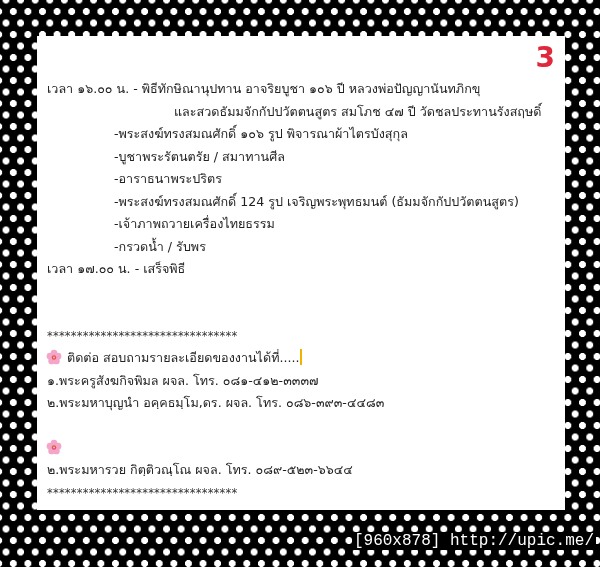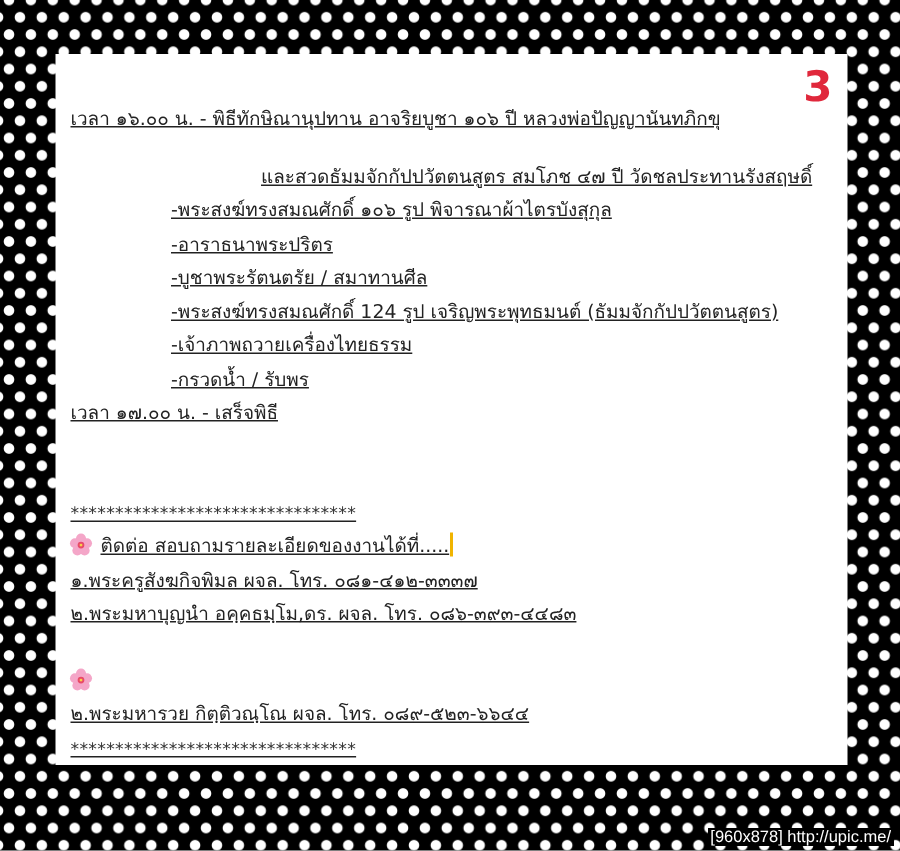--- a/index.html
+++ b/index.html
@@ -16,58 +16,57 @@
   .card {
     position: absolute; left: 37px; top: 36px; width: 528px; height: 474px;
     background: #fff;
   }
   .badge {
     position: absolute; right: 10px; top: 8px;
     color: #e0283c; font-weight: bold; font-size: 28px;
     font-family: "DejaVu Sans", sans-serif; line-height: 1;
   }
   .text {
-    position: absolute; left: 10px; top: 32px; right: 8px;
+    position: absolute; left: 10px; top: 42px; right: 8px;
     color: #222; font-size: 12.6px; line-height: 22.5px;
     white-space: nowrap;
-    text-decoration: underline;
   }
   .line { height: 22.5px; }
-  .indent1 { padding-left: 127px; margin-top: 16px; }
+  .indent1 { padding-left: 127px; }
   .indent2 { padding-left: 67px; }
   .gap1 { height: 22px; }
   .gap2 { height: 22px; }
   .stars { letter-spacing: 0.2px; font-size: 11.5px; color: #333; }
   .flower {
     display: inline-block; width: 14px; height: 14px; vertical-align: -2px;
     margin-right: 6px; position: relative;
   }
   .flower svg { width: 16px; height: 16px; position: absolute; left: -1px; top: -1px; }
   .cursor {
     display: inline-block; width: 2px; height: 16px; background: #f0b400;
     vertical-align: -3px; margin-left: 1px;
   }
   .watermark {
-    position: absolute; right: 4px; bottom: 3px;
-    color: #fff; font-size: 11px; font-family: Liberation Sans, sans-serif;
+    position: absolute; right: 4px; bottom: 17px;
+    color: #fff; font-size: 16px; font-family: Liberation Mono, monospace;
     background: #000; padding: 0 2px;
   }
 </style>
 </head>
 <body>
 
 <div class="card">
   <div class="badge">3</div>
 
   <div class="text">
     <div class="line">เวลา ๑๖.๐๐ น. - พิธีทักษิณานุปทาน อาจริยบูชา ๑๐๖ ปี หลวงพ่อปัญญานันทภิกขุ</div>
     <div class="line indent1">และสวดธัมมจักกัปปวัตตนสูตร สมโภช ๔๗ ปี วัดชลประทานรังสฤษดิ์</div>
     <div class="line indent2">-พระสงฆ์ทรงสมณศักดิ์ ๑๐๖ รูป พิจารณาผ้าไตรบังสุกุล</div>
+    <div class="line indent2">-บูชาพระรัตนตรัย / สมาทานศีล</div>
     <div class="line indent2">-อาราธนาพระปริตร</div>
-    <div class="line indent2">-บูชาพระรัตนตรัย / สมาทานศีล</div>
     <div class="line indent2">-พระสงฆ์ทรงสมณศักดิ์ 124 รูป เจริญพระพุทธมนต์ (ธัมมจักกัปปวัตตนสูตร)</div>
     <div class="line indent2">-เจ้าภาพถวายเครื่องไทยธรรม</div>
     <div class="line indent2">-กรวดน้ำ / รับพร</div>
     <div class="line">เวลา ๑๗.๐๐ น. - เสร็จพิธี</div>
 
     <div class="gap1"></div>
     <div class="gap2"></div>
 
     <div class="line stars">********************************</div>
 

